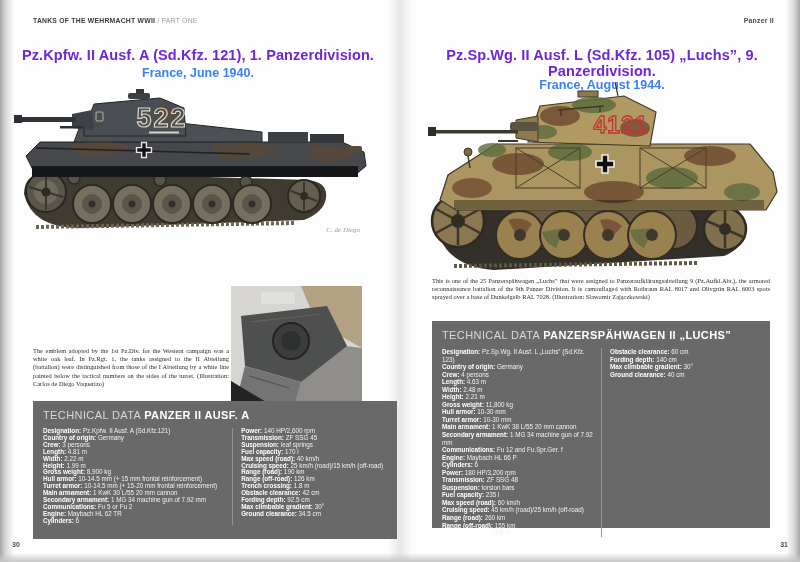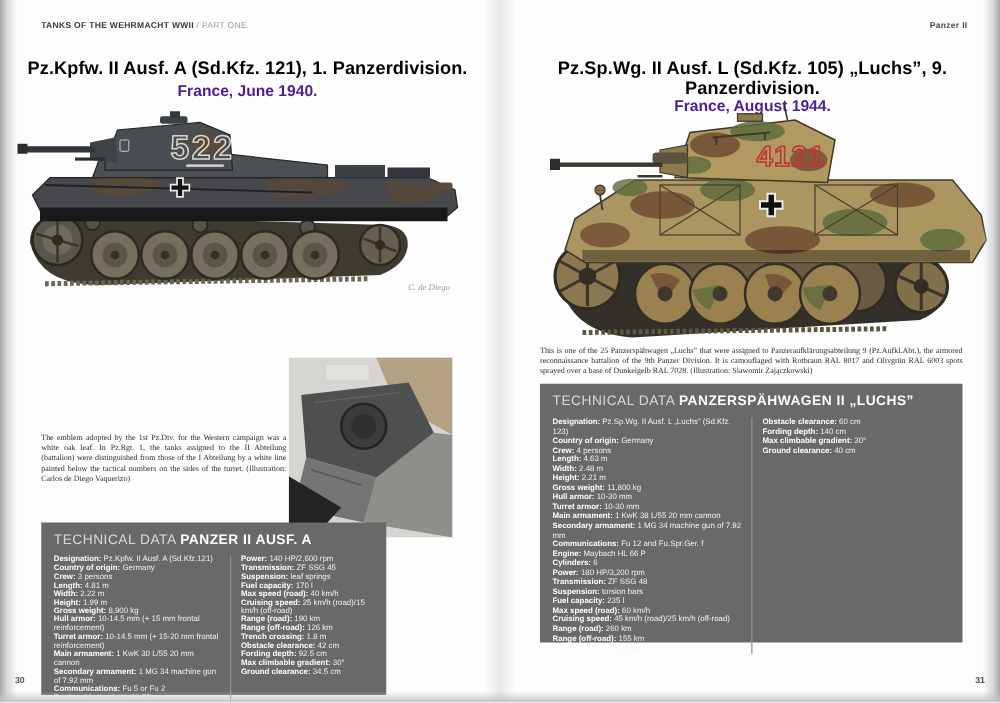--- a/index.html
+++ b/index.html
@@ -14,35 +14,35 @@
   .gutter{position:absolute;left:388px;top:0;bottom:0;width:24px;
     background:linear-gradient(to right,rgba(100,100,100,0),rgba(100,100,100,.14) 50%,rgba(100,100,100,0));}
 
   .hdr{position:absolute;top:17px;font-size:6.8px;letter-spacing:.25px;color:#3d3d3d;}
   .hdr-main{font-weight:bold;color:#3a3a3a;}
   .hdr-sep,.hdr-part{color:#9a9a9a;font-weight:normal;}
   .hdr-left{left:33px;}
   .hdr-right{right:26px;font-weight:bold;color:#4a4a4a;}
 
   .title{position:absolute;width:396px;text-align:center;font-weight:bold;
-         font-size:14.5px;color:#000000;letter-spacing:.1px;}
+         font-size:14.5px;color:#6d28d9;letter-spacing:.1px;}
   .subtitle{position:absolute;width:396px;text-align:center;font-weight:bold;
-         font-size:12.5px;color:#4c1d95;}
+         font-size:12.5px;color:#3b82f6;}
   .t-left{left:0;top:47px;} .s-left{left:0;top:66px;}
   .t-right{left:404px;top:47px;} .s-right{left:404px;top:78px;}
 
   .illus{position:absolute;text-align:right;}
   .caption{position:absolute;font-family:"Liberation Serif",serif;font-size:6.4px;
            line-height:8.2px;color:#2e2e2e;text-align:justify;margin:0;}
   .cap-left{left:33px;top:347px;width:196px;}
   .cap-right{left:432px;top:277px;width:338px;}
 
   .techbox{position:absolute;background:#696969;box-sizing:border-box;padding:8px 10px 6px 10px;}
-  .tb-left{left:33px;top:418px;width:276px;height:138px;}
-  .tb-right{left:432px;top:307px;width:338px;height:207px;}
+  .tb-left{left:33px;top:401px;width:364px;height:138px;}
+  .tb-right{left:432px;top:321px;width:338px;height:207px;}
   .tech-heading{font-size:11px;color:#d8d8d8;letter-spacing:.4px;margin-bottom:7px;white-space:nowrap;}
   .tech-heading b{color:#ffffff;}
   .tech-cols{display:flex;align-items:stretch;}
   .tech-col{font-size:6.3px;line-height:6.9px;color:#f2f2f2;}
   .tb-left .col1{width:55%;padding-right:8px;box-sizing:border-box;}
   .tb-left .col2{width:45%;border-left:1px solid #939393;padding-left:8px;box-sizing:border-box;}
   .tb-right .tech-col{line-height:7.55px;}
   .tb-right .col1{width:50%;padding-right:8px;box-sizing:border-box;}
   .tb-right .col2{width:50%;border-left:1px solid #939393;padding-left:8px;box-sizing:border-box;}
   .spec-row b{font-weight:bold;color:#ffffff;}
@@ -188,21 +188,21 @@
     </div>
   </div>
 
   <div class="pageno pn-left">30</div>
 
   <div class="hdr hdr-right">Panzer II</div>
 
   <div class="title t-right">Pz.Sp.Wg. II Ausf. L (Sd.Kfz. 105) „Luchs”, 9. Panzerdivision.</div>
   <div class="subtitle s-right">France, August 1944.</div>
 
-  <div class="illus" style="left:440px;top:80px;width:357px;height:200px;text-decoration:underline;">
+  <div class="illus" style="left:428px;top:80px;width:357px;height:200px;text-decoration:underline;">
     <svg width="357" height="200" viewBox="0 0 357 200">
       <g>
         <path d="M8 143 Q8 117 34 115 L295 124 Q318 127 317 150 Q316 168 296 176 L66 190 Q14 186 8 143 Z" fill="#33302a"></path>
         <path d="M26 186 L270 183" stroke="#5f5742" stroke-width="4" stroke-dasharray="3 2" fill="none"></path>
         <circle cx="114" cy="146" r="23" fill="#6a5b42" stroke="#2f2a22" stroke-width="2"></circle>
         <circle cx="158" cy="146" r="23" fill="#6a5b42" stroke="#2f2a22" stroke-width="2"></circle>
         <circle cx="202" cy="146" r="23" fill="#6a5b42" stroke="#2f2a22" stroke-width="2"></circle>
         <circle cx="246" cy="146" r="23" fill="#6a5b42" stroke="#2f2a22" stroke-width="2"></circle>
         <circle cx="30" cy="141" r="26" fill="#8b7750" stroke="#2f2a22" stroke-width="2.5"></circle>
         <line x1="30" y1="117" x2="30" y2="165" stroke="#3c352a" stroke-width="2.5"></line>

